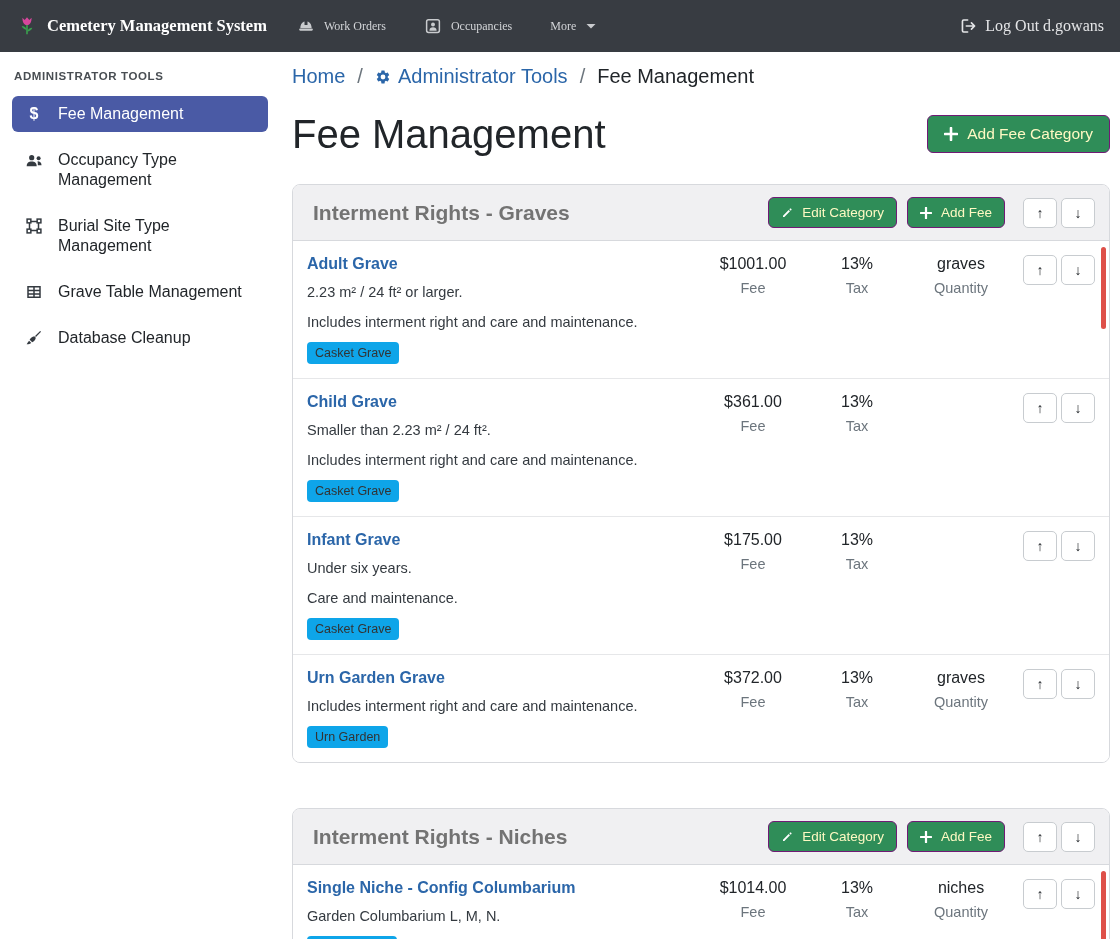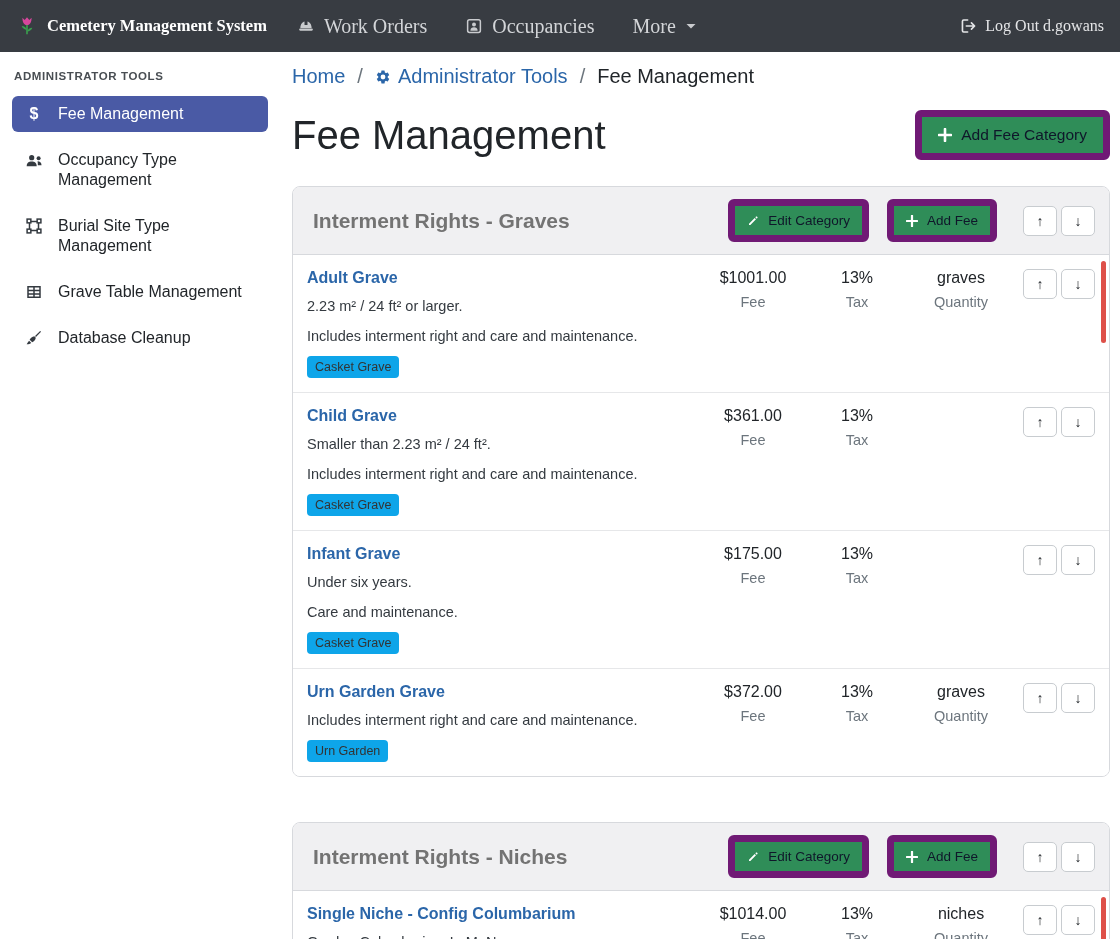--- a/index.html
+++ b/index.html
@@ -22,21 +22,21 @@
     font-family: Liberation Serif, serif;
   }
   .brand {
     display: flex; align-items: center; gap: 9px;
     color: #ffffff; font-weight: 700; font-size: 16.5px;
     cursor: pointer;
   }
   .nav-links { display: flex; align-items: center; margin-left: 30px; gap: 38px; }
   .nav-link {
     display: flex; align-items: center; gap: 9px;
-    color: #d3d5d8; font-size: 20px; cursor: pointer;
+    color: #d3d5d8; font-size: 12px; cursor: pointer;
   }
   .nav-link .ic { display: inline-flex; color: #c9cbce; }
   .logout {
     margin-left: auto;
     display: flex; align-items: center; gap: 8px;
     color: #e4e5e7; font-size: 16px; cursor: pointer;
   }
 
   
   .layout { display: flex; align-items: flex-start; }
@@ -65,22 +65,22 @@
   .breadcrumb { display: flex; align-items: center; font-size: 20px; color: #6c757d; }
   .breadcrumb .crumb-link { color: #2b66a9; display: flex; align-items: center; gap: 7px; }
   .breadcrumb .sep { margin: 0 12px; color: #6c757d; }
   .breadcrumb .current { color: #212529; }
 
   .page-header { display: flex; align-items: center; justify-content: space-between; margin: 22px 0 26px 0; }
   .page-title { font-size: 40px; font-weight: 400; color: #212529; line-height: 1.2; }
 
   .btn-green {
     display: inline-flex; align-items: center; gap: 9px;
-    background: #2f8d58; color: #0f172a;
-    border: 7px solid #701a75; border-radius: 6px;
+    background: #2f8d58; color: #fef9c3;
+    border: 1px solid #701a75; border-radius: 6px;
   }
   .btn-green.lg { padding: 9px 16px; font-size: 15.5px; }
   .btn-green.sm { padding: 7px 12px; font-size: 13.5px; }
 
   .btn-outline {
     width: 34px; height: 30px;
     background: #ffffff; border: 1px solid #c8ccd0; border-radius: 5px;
     display: inline-flex; align-items: center; justify-content: center;
     font-size: 14px; font-weight: 700; color: #212529;
   }
@@ -89,21 +89,21 @@
   .card {
     border: 1px solid #d7d9dd; border-radius: 8px;
     margin-bottom: 45px; overflow: hidden;
   }
   .card-header {
     background: #f0f0f2; border-bottom: 1px solid #d7d9dd;
     display: flex; align-items: center;
     padding: 12px 14px 12px 20px;
   }
   .card-title { font-size: 21px; font-weight: 600; color: #737373; }
-  .hdr-actions { margin-left: auto; display: flex; align-items: center; gap: 18px; }
+  .hdr-actions { margin-left: auto; display: flex; align-items: center; gap: 10px; }
   .arrow-group { display: flex; gap: 4px; margin-left: 8px; }
 
   .card-body { position: relative; background: #ffffff; }
   .scroll-thumb {
     position: absolute; right: 3px; top: 6px;
     width: 5px; height: 82px; border-radius: 3px;
     background: #de5049; cursor: pointer;
   }
 
   .fee-row {

